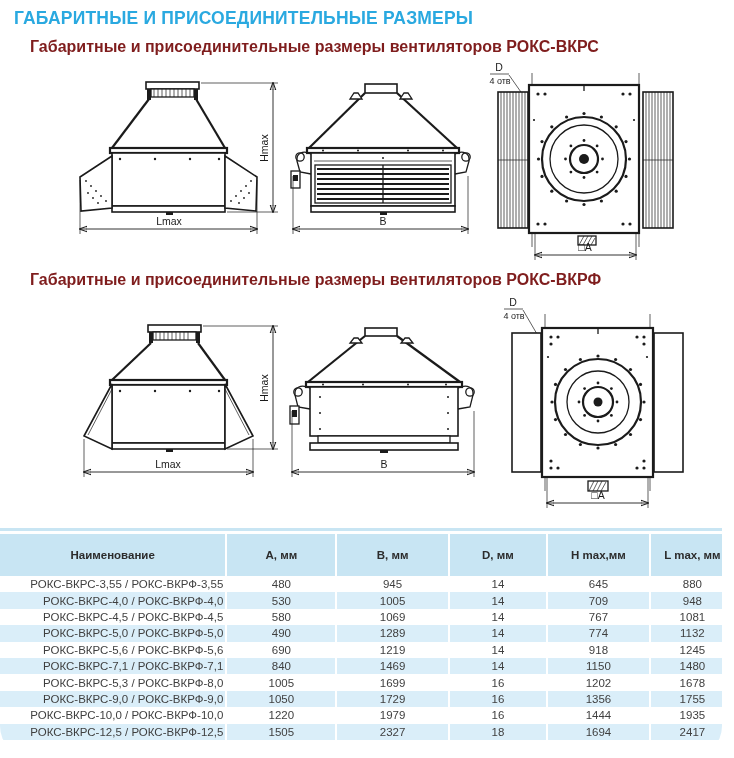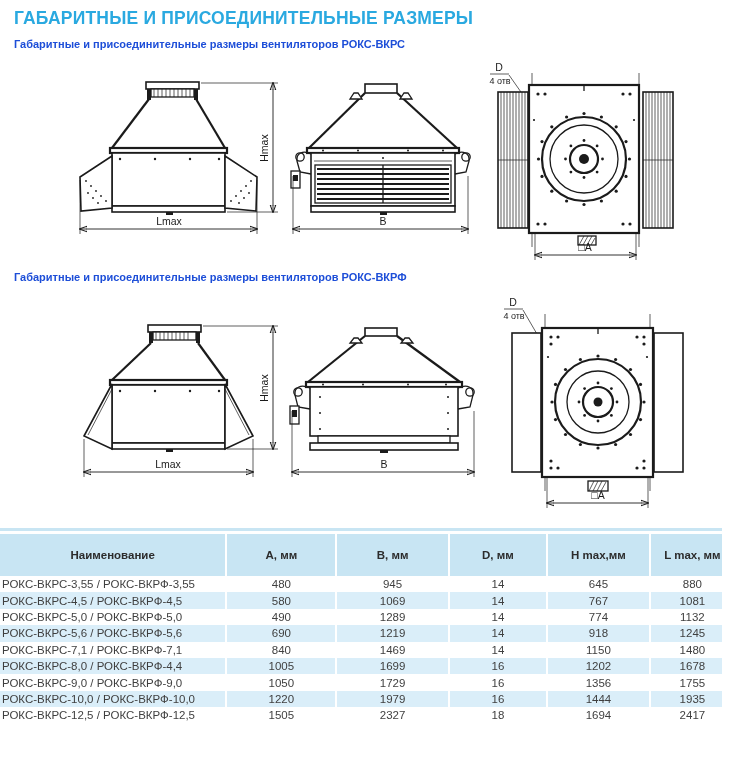--- a/index.html
+++ b/index.html
@@ -6,21 +6,21 @@
     --accent:#2aa9e0;
     --table-header-bg:#c8e5f3;
     --table-row-alt-bg:#daeef9;
     --line:#1b1b1b;
     --text:#3a3a3a;
   }
   html,body{margin:0;padding:0;background:#fff;}
   body{font-family:"Liberation Sans",sans-serif;color:var(--text);}
   .page{position:relative;width:722px;height:758px;background:#fff;overflow:hidden;border-radius:32px;}
   .page-title{position:absolute;left:14px;top:8px;font-size:17.5px;font-weight:700;color:var(--accent);letter-spacing:.2px;}
-  .subtitle{position:absolute;left:14px;font-size:11px;font-weight:700;color:#1d4ed8;}
+  .subtitle{position:absolute;left:30px;font-size:16px;font-weight:700;color:#7f1d1d;}
   .subtitle.s1{top:38px;}
   .subtitle.s2{top:271px;}
   .drawings{position:absolute;left:0;width:734px;}
   .drw{position:absolute;}
   
   .drw line,.drw path,.drw rect,.drw circle,.drw polygon,.drw polyline{stroke:var(--line);fill:none;stroke-width:1.3;stroke-linecap:butt;}
   .drw .thick{stroke-width:2.2;}
   .drw .med{stroke-width:1.6;}
   .drw .thin{stroke-width:.7;}
   .drw .dim{stroke-width:.9;}
@@ -28,21 +28,21 @@
   .drw .fillw{fill:#fff;}
   .drw .dot{fill:var(--line);stroke:none;}
   .drw text{stroke:none;fill:#1b1b1b;font-family:"Liberation Sans",sans-serif;font-size:10.5px;}
   .drw text.small{font-size:9px;}
   
   .table-wrap{position:absolute;left:0;top:528px;width:734px;}
   .table-topline{height:3px;background:var(--table-header-bg);margin-bottom:3px;}
   table.dims{width:100%;border-collapse:separate;border-spacing:0;table-layout:fixed;font-size:11.5px;}
   table.dims th{background:var(--table-header-bg);font-weight:700;height:26px;text-align:center;color:#2c2c2c;padding:8px 2px;}
   table.dims td{height:16.4px;text-align:center;padding:0 2px;color:#3f3f3f;}
-  table.dims td:first-child{text-align:left;}
+  table.dims td:first-child{text-align:right;}
   table.dims th + th, table.dims td + td{border-left:2px solid #fff;}
   table.dims tbody tr:nth-child(even) td{background:var(--table-row-alt-bg);}
 </style>
 </head>
 <body>
 
 <div class="page">
 
   <div class="page-title">ГАБАРИТНЫЕ И ПРИСОЕДИНИТЕЛЬНЫЕ РАЗМЕРЫ</div>
   <div class="subtitle s1">Габаритные и присоединительные размеры вентиляторов РОКС-ВКРС</div>
@@ -382,20 +382,28 @@
       <tbody>
           <tr>
             <td>РОКС-ВКРС-3,55 / РОКС-ВКРФ-3,55</td>
             <td>480</td>
             <td>945</td>
             <td>14</td>
             <td>645</td>
             <td>880</td>
           </tr>
           <tr>
+            <td>РОКС-ВКРС-4,0 / РОКС-ВКРФ-4,0</td>
+            <td>530</td>
+            <td>1005</td>
+            <td>14</td>
+            <td>709</td>
+            <td>948</td>
+          </tr>
+          <tr>
             <td>РОКС-ВКРС-4,5 / РОКС-ВКРФ-4,5</td>
             <td>580</td>
             <td>1069</td>
             <td>14</td>
             <td>767</td>
             <td>1081</td>
           </tr>
           <tr>
             <td>РОКС-ВКРС-5,0 / РОКС-ВКРФ-5,0</td>
             <td>490</td>
@@ -414,21 +422,21 @@
           </tr>
           <tr>
             <td>РОКС-ВКРС-7,1 / РОКС-ВКРФ-7,1</td>
             <td>840</td>
             <td>1469</td>
             <td>14</td>
             <td>1150</td>
             <td>1480</td>
           </tr>
           <tr>
-            <td>РОКС-ВКРС-8,0 / РОКС-ВКРФ-4,4</td>
+            <td>РОКС-ВКРС-5,3 / РОКС-ВКРФ-8,0</td>
             <td>1005</td>
             <td>1699</td>
             <td>16</td>
             <td>1202</td>
             <td>1678</td>
           </tr>
           <tr>
             <td>РОКС-ВКРС-9,0 / РОКС-ВКРФ-9,0</td>
             <td>1050</td>
             <td>1729</td>

